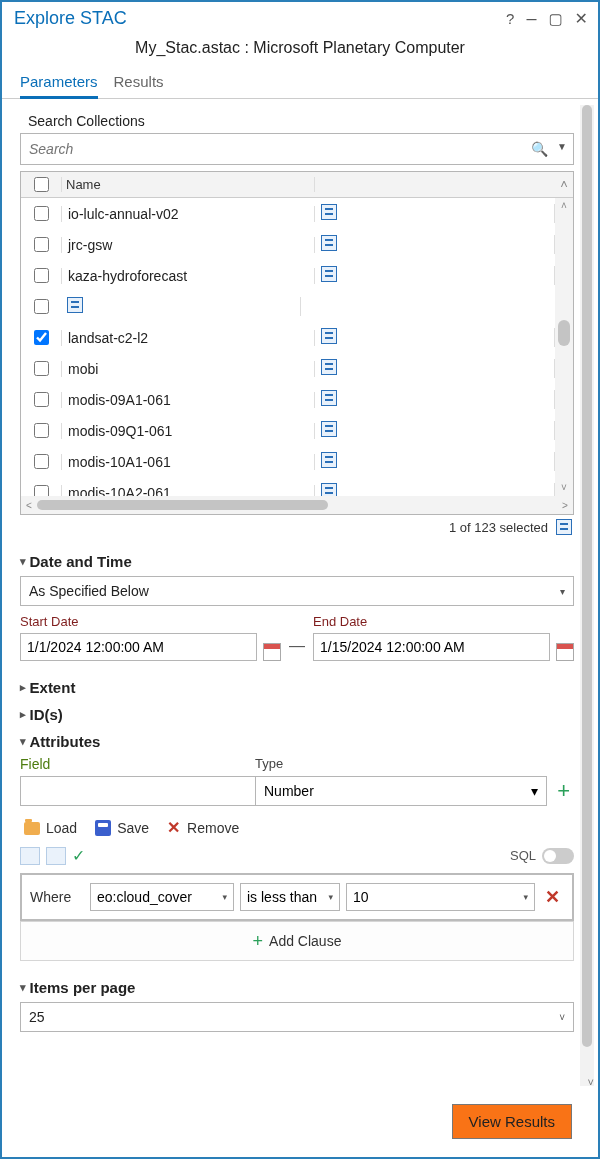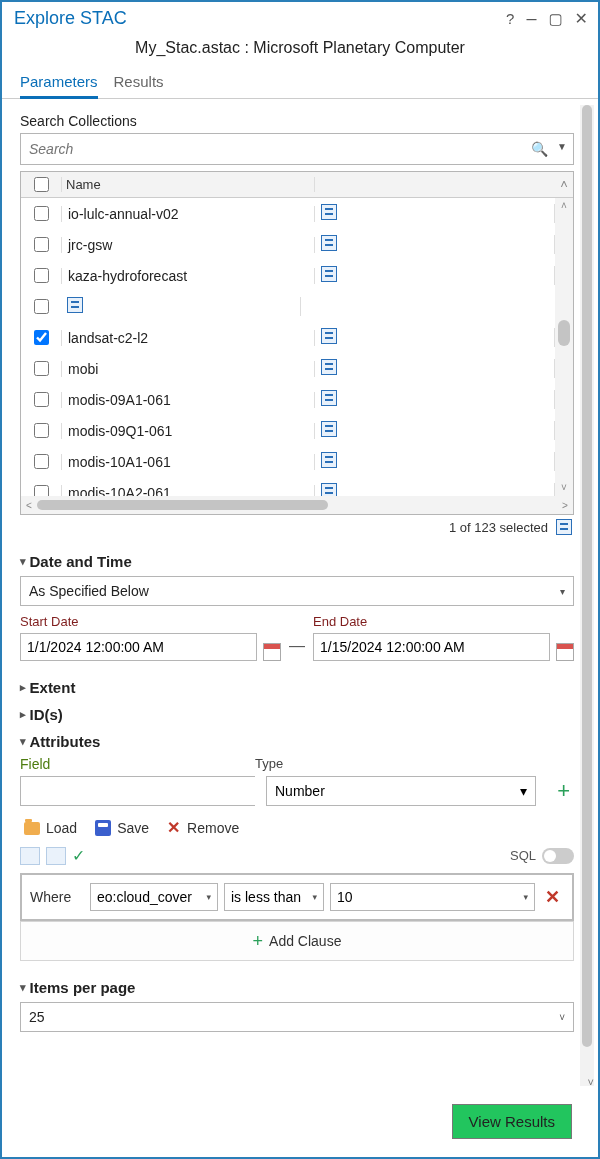--- a/index.html
+++ b/index.html
@@ -21,21 +21,21 @@
   .subtitle { text-align: center; font-size: 16px; color: #222; padding: 6px 0 12px 0; }
   .tabs { display: flex; gap: 16px; padding: 0 18px; border-bottom: 1px solid #ccc; }
   .tab { padding: 4px 0 6px 0; font-size: 15px; color: #666; cursor: pointer; }
   .tab.active { color: #0a6fb8; border-bottom: 3px solid #0a6fb8; margin-bottom: -1px; }
   .body-scroll { flex: 1; overflow: hidden; position: relative; }
   .body-inner { position:absolute; inset:0 20px 0 0; overflow-y:auto; padding: 10px 4px 12px 18px; }
   .scrollbar-outer { position:absolute; right:4px; top:6px; bottom:6px; width:14px; background:#f2f2f2; }
   .scrollbar-outer .thumb { position:absolute; left:2px; right:2px; top:0; height:96%; background:#c6c6c6; border-radius:6px; }
   .bottom-scroll-arrow { position:absolute; right:4px; bottom:4px; font-size:11px; color:#777; }
 
-  .section-label { font-size: 14px; color: #222; margin: 4px 0 4px 0; }
+  .section-label { font-size: 14px; color: #222; margin: 4px 0 4px 8px; }
   .search-wrap { border:1px solid #b5b5b5; display:flex; align-items:center; height:32px; padding:0 6px; }
   .search-wrap input { flex:1; border:none; outline:none; font-size:14px; font-style:italic; color:#777; background:transparent; }
   .search-icons { display:flex; gap:8px; color:#555; font-size:14px; }
 
   .grid {
     border: 1px solid #b5b5b5; margin-top: 6px;
     display: flex; flex-direction: column; height: 344px;
   }
   .grid-header {
     display:flex; background:#f3f3f3; border-bottom:1px solid #ccc;
@@ -80,21 +80,21 @@
   .date-col label { font-size:13px; color:#7f1d1d; margin-bottom:4px; }
   .date-input { display:flex; align-items:flex-end; gap:6px; }
   .date-input input { flex:1; border:1px solid #b5b5b5; height:28px; padding:0 6px; font-size:14px; }
   .cal-icon {
     width:18px; height:18px; position:relative;
     background:linear-gradient(#d9534f 0 30%, #fff 30% 100%);
     border:1px solid #aaa;
   }
   .dash { color:#555; padding-bottom:6px; font-size:16px;}
   
-  .attrs-row { display:flex; gap:11px; margin-top:4px; align-items:center;}
+  .attrs-row { display:flex; gap:0; margin-top:4px; align-items:center;}
   .attrs-row .fld { border:1px solid #b5b5b5; height:30px; }
   .fld.field { flex:0 0 235px; border-right:none;}
   .fld.type  { flex:1; display:flex; align-items:center; justify-content:space-between; padding:0 8px; font-size:14px;}
   .plus-green { color:#2aa05a; font-size:22px; padding:0 4px 0 10px; cursor:pointer; }
   
   .attr-btn-row { display:flex; gap:18px; align-items:center; margin:14px 0 10px 4px; font-size:14px;}
   .attr-btn { display:flex; align-items:center; gap:6px; cursor:pointer; color:#333;}
   .icon-folder { width:16px; height:13px; background:#f0ad4e; border-radius:2px; display:inline-block; position:relative;}
   .icon-folder::before{ content:""; position:absolute; top:-3px; left:1px; width:7px; height:3px; background:#f0ad4e; border-radius:1px;}
   .icon-save { width:16px; height:16px; background:#3a5fcd; border-radius:2px; display:inline-block; position:relative;}
@@ -107,30 +107,30 @@
   .check-green { color:#2aa05a; font-size:16px;}
   .toggle-row .right { display:flex; align-items:center; gap:6px; font-size:13px; color:#555;}
   .switch { width:32px; height:16px; border-radius:8px; background:#ccc; position:relative;}
   .switch::after { content:""; position:absolute; left:2px; top:2px; width:12px; height:12px; background:#fff; border-radius:50%;}
   
   .clause-box { border:2px solid #bbb; padding:8px; }
   .clause-row { display:flex; gap:6px; align-items:center;}
   .clause-row .lbl { width:54px; font-size:14px; color:#333;}
   .clause-sel { border:1px solid #b5b5b5; height:28px; display:flex; align-items:center; justify-content:space-between; padding:0 6px; font-size:14px; background:#fff; cursor:pointer;}
   .clause-sel .caret { font-size:9px; color:#555;}
-  .clause-sel.f1 { width:128px; }
+  .clause-sel.f1 { width:144px; }
   .clause-sel.f2 { width:100px; }
   .clause-sel.f3 { flex:1; }
   .clause-del { color:#c0392b; font-size:18px; font-weight:bold; cursor:pointer; padding:0 4px;}
   
   .add-clause { display:flex; justify-content:center; align-items:center; gap:6px; border:1px solid #d6d6d6; border-top:1px solid #d6d6d6; height:40px; margin-top:0; font-size:14px; color:#333; cursor:pointer; background:#fdfdfd;}
   .add-clause .plus { color:#2aa05a; font-size:18px;}
   
   .footer { display:flex; justify-content:flex-end; padding:12px 26px 18px 0; }
-  .view-btn { border:1px solid #777; padding:8px 16px; font-size:15px; background:#22c55e; cursor:pointer; color:#222;}
+  .view-btn { border:1px solid #777; padding:8px 16px; font-size:15px; background:#f97316; cursor:pointer; color:#222;}
 </style>
 </head>
 <body>
 
 <div class="window">
 
   <div class="titlebar">
     <div class="titlebar-title">Explore STAC</div>
     <div class="titlebar-controls">
       <span>?</span>

